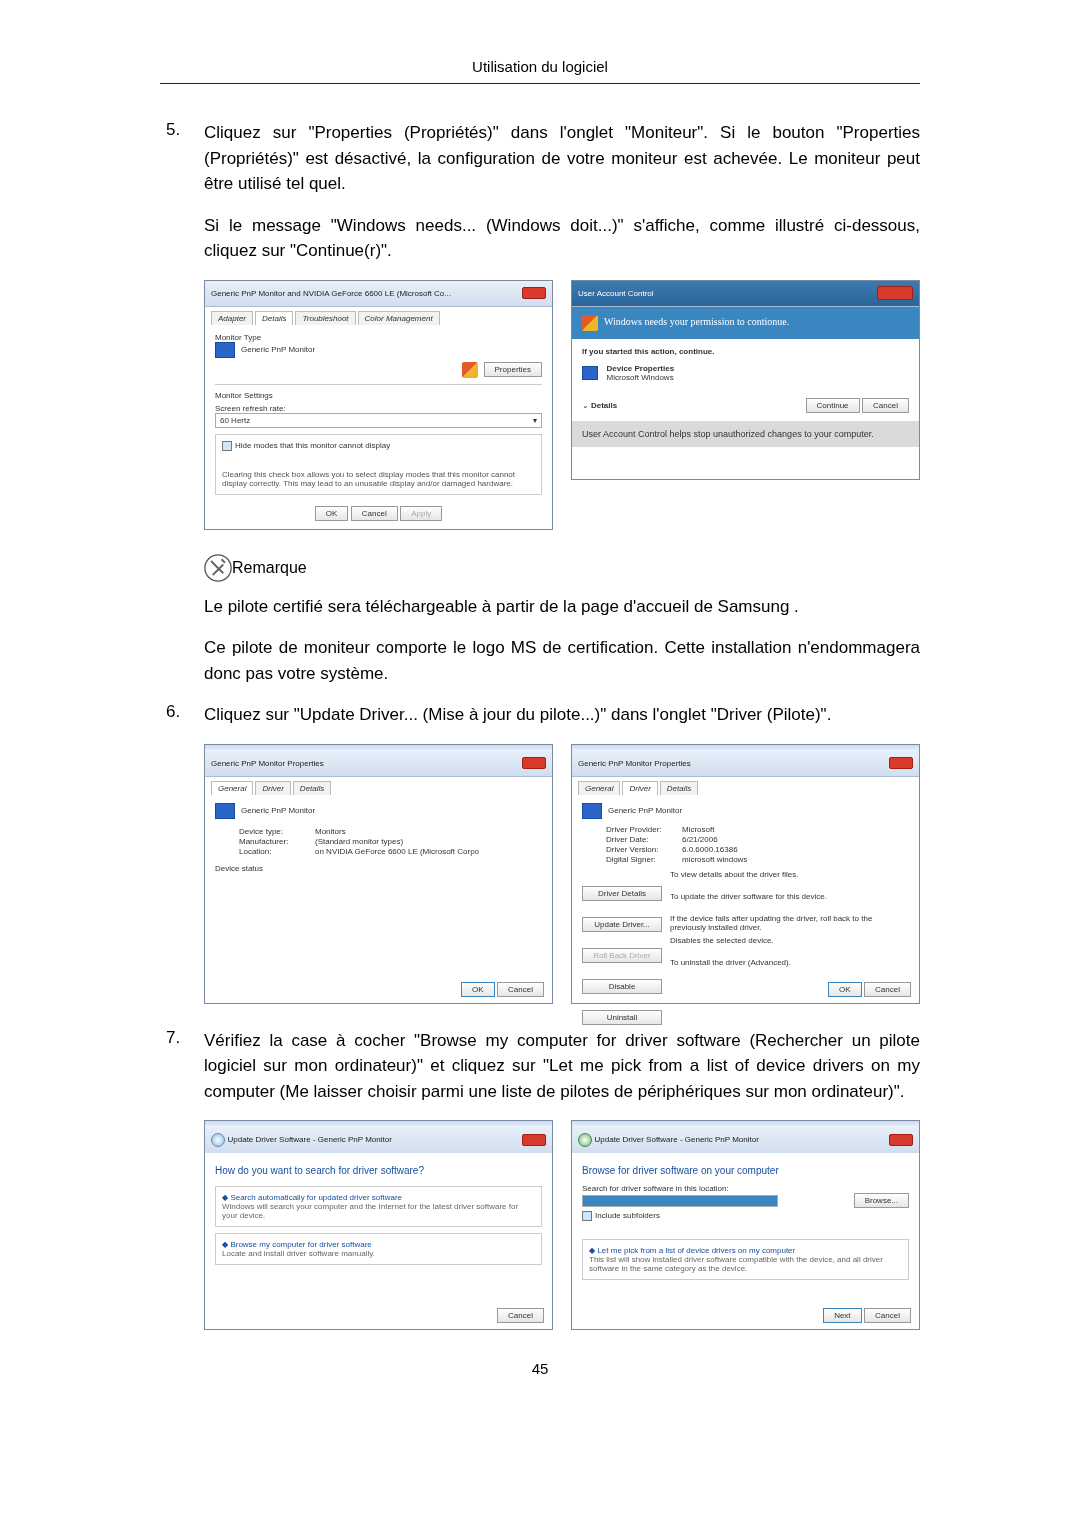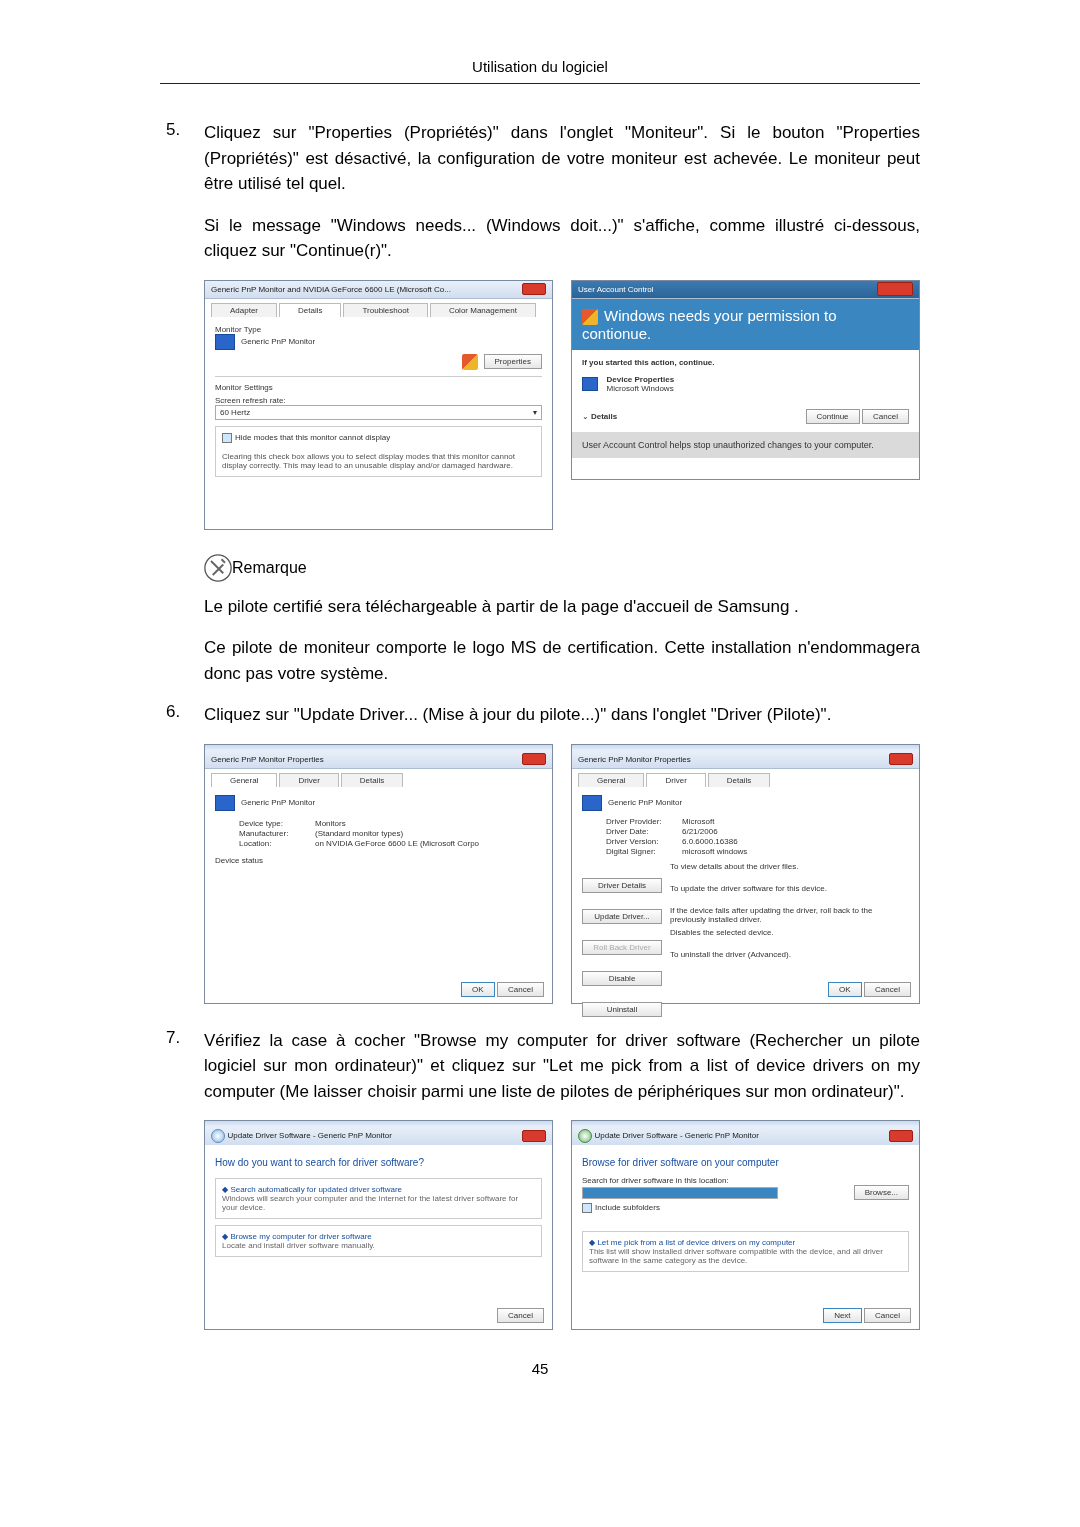--- a/index.html
+++ b/index.html
@@ -7,35 +7,35 @@
   .page { width: 760px; margin: 0 auto; padding-top: 58px; }
   .header-title { text-align: center; font-size: 15px; margin-bottom: 8px; }
   hr.hdr { border: none; border-top: 1px solid #222; margin-bottom: 36px; }
   ol.main { list-style: none; margin-left: 44px; }
   ol.main > li { position: relative; margin-bottom: 8px; }
   ol.main > li > .num { position: absolute; left: -38px; top: 0; }
   .body-indent { margin-left: 44px; }
   .para { line-height: 1.5; text-align: justify; margin-bottom: 16px; }
   .imgrow { display: flex; gap: 18px; margin: 12px 0 24px 0; }
   .win { flex: 1; border: 1px solid #7a8aa0; background: #fff; font-size: 9px; color: #333; position: relative; }
-  .win .titlebar { background: linear-gradient(#e8eff8, #d1def0); height: 18px; display: flex; align-items: center; padding: 0 6px; justify-content: space-between; border-bottom: 1px solid #adbccf; }
+  .win .titlebar { background: linear-gradient(#e8eff8, #d1def0); height: 26px; display: flex; align-items: center; padding: 0 6px; justify-content: space-between; border-bottom: 1px solid #adbccf; }
   .win .titlebar .tt { font-size: 8px; color: #1a1a1a; }
   .win .closebtn { display:inline-block; width:24px; height:12px; background:#d83a2c; border:1px solid #a01e12; border-radius:2px; }
   .win .closebtn.big { width:36px; height:14px; }
   .win .tabs { display:flex; gap:2px; padding: 4px 6px 0 6px; font-size:8px; }
-  .win .tabs .tab { border:1px solid #bbb; border-bottom:none; padding:2px 18px; background:#f2f2f2; }
+  .win .tabs .tab { border:1px solid #bbb; border-bottom:none; padding:2px 6px; background:#f2f2f2;font-style:italic; }
   .win .tabs .tab.active { background:#fff; font-weight:normal; }
   .win .content { padding: 8px 10px; }
   .win .btn { display:inline-block; border:1px solid #999; background:linear-gradient(#fefefe,#e6e6e6); padding:2px 10px; font-size:8px; border-radius:0; }
   .win .field { border:1px solid #aaa; background:#fff; padding:2px 4px; display:inline-block; width:100%; font-size:8px; }
   .group { border:1px solid #ccc; padding:6px; margin-top:6px; }
   .ctr-btns { text-align:center; padding:8px 0; }
   .mon-icon { display:inline-block; width:20px; height:16px; background:#2a66c9; border:1px solid #164a9b; vertical-align:middle; margin-right:6px; }
   .shield { display:inline-block; width:16px; height:16px; background:linear-gradient(135deg,#e55a2b 50%,#f0b42b 50%); border-radius:2px; vertical-align:middle; margin-right:6px; }
-  .uac-bar { background:#3a86c0; color:#fff; padding:8px 10px; font-size:15px; }
+  .uac-bar { background:#3a86c0; color:#fff; padding:8px 10px; font-size:10px;font-family:Liberation Serif, serif; }
   .uac-dark { background:#dadada; padding:8px 10px; font-size:9px; }
   .note-row { display:flex; align-items:center; gap:0; margin:6px 0 12px 0; }
   .note-icon { width:28px; height:28px; }
   .note-icon svg { width:100%; height:100%; }
   .note-row .lab { font-size:16px; }
   .footer-num { text-align:center; font-size:15px; margin-top:30px; }
   .tiny { font-size:8px; color:#333; }
   .kv { display:flex; gap:6px; font-size:8px; margin:1px 0;}
   .kv .k { width:70px; }
   .bluelink { color:#1a4fa0; }
@@ -75,22 +75,27 @@
           <div class="content">
             <div class="tiny">Monitor Type</div>
             <div><span class="mon-icon"></span><span class="tiny">Generic PnP Monitor</span></div>
             <div style="text-align:right; margin:4px 0;"><span class="shield"></span><span class="btn">Properties</span></div>
             <hr class="hr">
             <div class="tiny">Monitor Settings</div>
             <div class="tiny" style="margin-top:4px;">Screen refresh rate:</div>
             <div class="field"><span>60 Hertz</span> <span style="float:right;">▾</span></div>
             <div class="group">
               <div class="tiny"><span class="chip" style="background:#cfe6ff;"></span><span>Hide modes that this monitor cannot display</span></div>
-              <div class="tiny" style="margin-top:9px; color:#555;">Clearing this check box allows you to select display modes that this monitor cannot display correctly. This may lead to an unusable display and/or damaged hardware.</div>
-            </div>
+              <div class="tiny" style="margin-top:19px; color:#555;">Clearing this check box allows you to select display modes that this monitor cannot display correctly. This may lead to an unusable display and/or damaged hardware.</div>
+            </div>
+          </div>
+          <div class="ctr-btns" style="position:absolute; bottom:0; width:100%;">
+            <span class="btn">OK</span>
+            <span class="btn">Cancel</span>
+            <span class="btn" style="color:#aaa;">Apply</span>
           </div>
         </div>
 
         <div class="win" style="height:200px;">
           <div class="titlebar" style="background:linear-gradient(#3d7ab0,#2a6599); color:#fff;">
             <span class="tt" style="color:#fff;">User Account Control</span>
             <span class="closebtn big"></span>
           </div>
           <div class="uac-bar"><span class="shield"></span><span>Windows needs your permission to contionue.</span></div>
           <div class="content">

